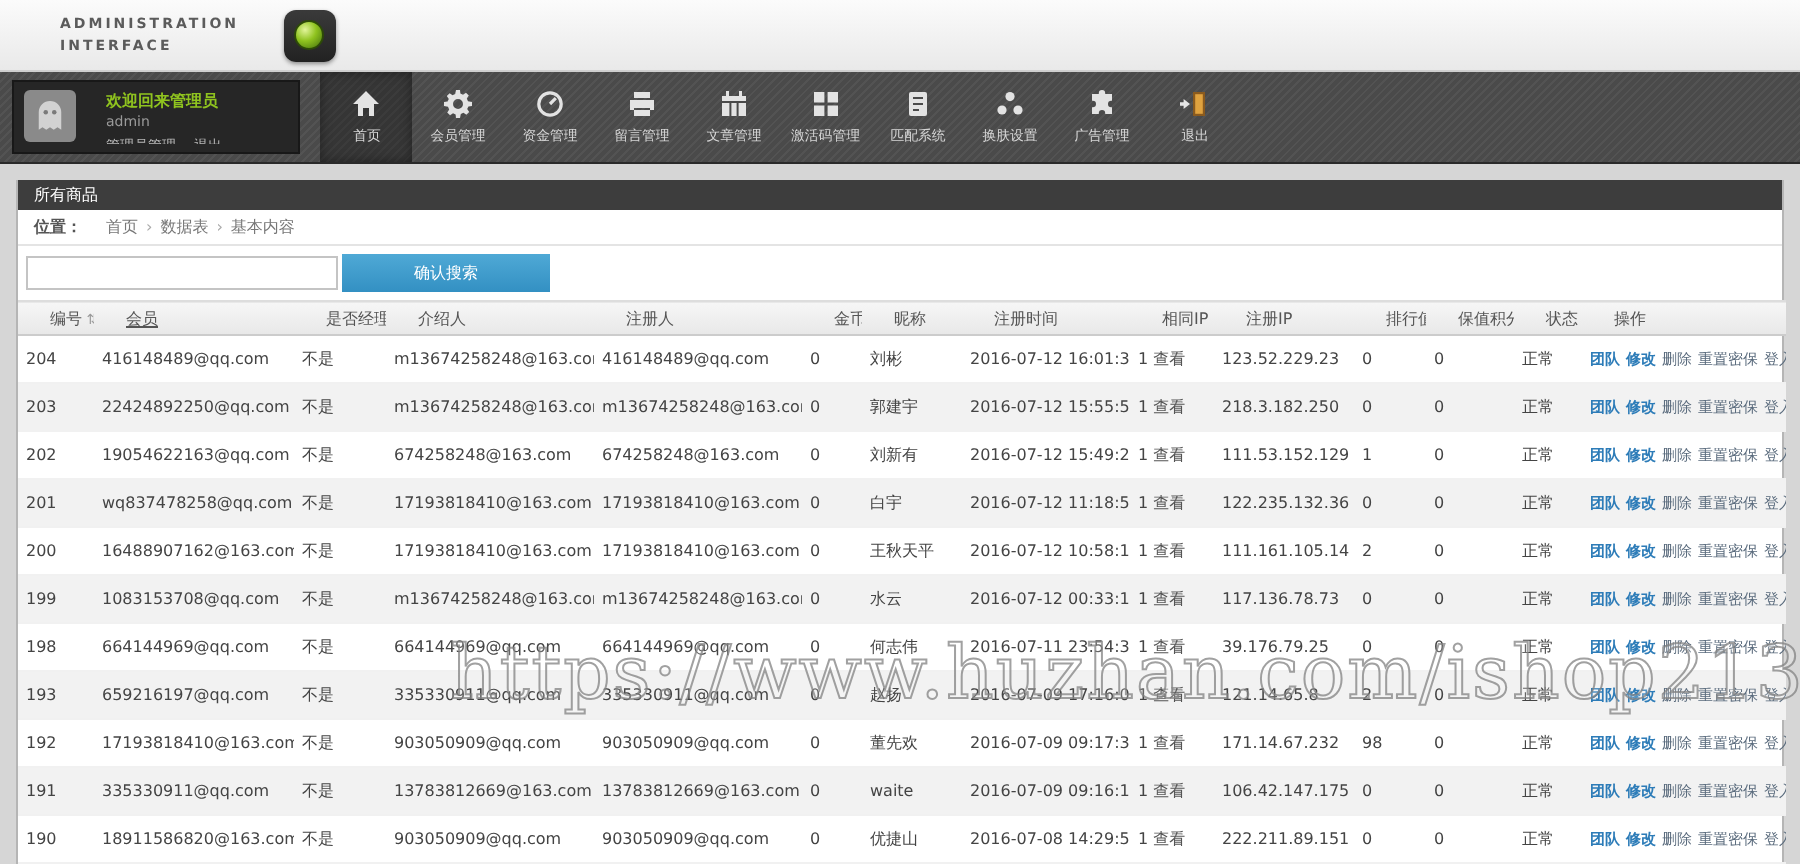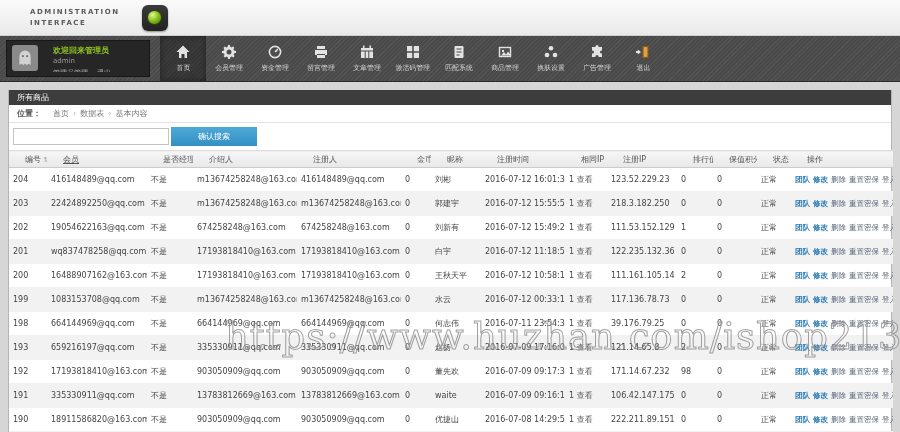--- a/index.html
+++ b/index.html
@@ -32,21 +32,21 @@
 
   
   .content { margin:8px 8px 0; background:#fff; border:1px solid #b5b5b5; border-top:none; position:relative; }
   .title-bar { height:15px; line-height:15px; background:#3d3d3d; color:#fff; font-size:8px; padding-left:8px; }
   .breadcrumb { height:18px; line-height:18px; background:#fff; border-bottom:1px solid #e4e4e4; font-size:8px; color:#888; padding-left:8px; }
   .breadcrumb b { color:#555; font-weight:bold; margin-right:12px; }
   .bc-link { color:#777; text-decoration:none; cursor:pointer; }
   .bc-sep { margin:0 4px; color:#aaa; }
   .search-bar { height:27px; display:flex; align-items:center; padding-left:4px; background:#fff; }
   .search-input { width:156px; height:17px; border:1px solid #c4c4c4; background:#fff; font-size:8px; padding:0 3px; outline:none; }
-  .search-btn { width:86px; height:19px; margin-left:2px; border:none; background:linear-gradient(#4fa9d6,#3390c3); color:#fff; font-size:8px; cursor:pointer; }
+  .search-btn { width:104px; height:19px; margin-left:2px; border:none; background:linear-gradient(#4fa9d6,#3390c3); color:#fff; font-size:8px; cursor:pointer; }
 
   
   table { width:100%; border-collapse:collapse; table-layout:fixed; }
   th { height:17px; background:linear-gradient(#f6f6f6,#e8e8e8); border-top:1px solid #ddd; border-bottom:1px solid #ccc;
        font-size:8px; font-weight:normal; color:#555; text-align:left; padding-left:16px; white-space:nowrap; overflow:hidden; }
   td { height:24px; font-size:8px; color:#444; padding-left:4px; white-space:nowrap; overflow:hidden; border-bottom:1px solid #f1f1f1; }
   tr.alt td { background:#f2f2f2; }
   .sort { font-size:7px; color:#999; }
   a.act { text-decoration:none; margin-right:3px; font-size:7.5px; cursor:pointer; }
   a.act.link { color:#2d7cb8;font-weight:bold; }
@@ -144,30 +144,20 @@
         <span class="nav-ico">
           <svg viewBox="0 0 16 16">
             <rect x="3.5" y="2" width="9" height="12" rx="1" fill="currentColor"></rect>
             <path stroke="#4a4a4a" stroke-width="1" d="M5.5 5h5M5.5 8h5M5.5 11h3"></path>
           </svg>
         </span>
         <span class="nav-label">匹配系统</span>
       </div>
       <div class="nav-item">
         <span class="nav-ico">
-          <svg viewBox="0 0 16 16">
-            <rect x="2.5" y="3.5" width="11" height="9" fill="none" stroke="currentColor" stroke-width="1.4"></rect>
-            <circle cx="6" cy="7" r="1.2" fill="currentColor"></circle>
-            <path d="M4 11.5l3-3.5 2 2.5 2-3 3 4z" fill="currentColor"></path>
-          </svg>
-        </span>
-        <span class="nav-label">商品管理</span>
-      </div>
-      <div class="nav-item">
-        <span class="nav-ico">
           <svg viewBox="0 0 16 16" fill="currentColor">
             <circle cx="8" cy="4.3" r="2.3"></circle>
             <circle cx="4" cy="11" r="2.3"></circle>
             <circle cx="12" cy="11" r="2.3"></circle>
           </svg>
         </span>
         <span class="nav-label">换肤设置</span>
       </div>
       <div class="nav-item">
         <span class="nav-ico">

